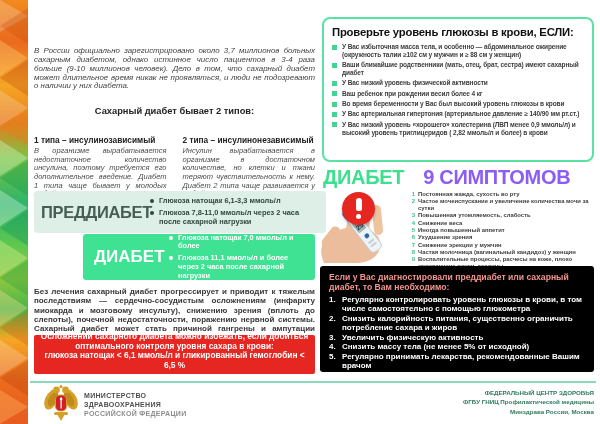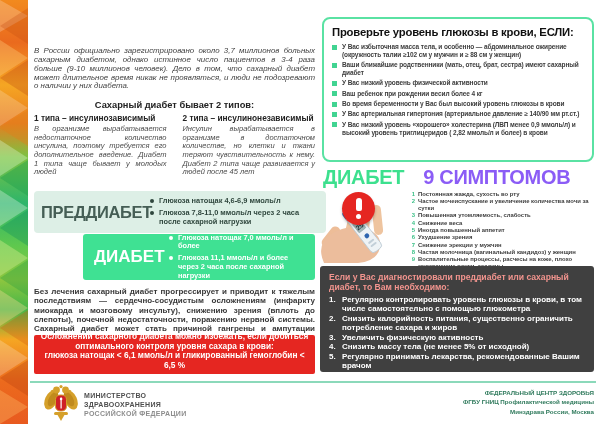--- a/index.html
+++ b/index.html
@@ -11,23 +11,23 @@
 
   
   .strip { position:absolute; left:0; top:0; width:28px; height:424px; }
 
   
   .left-col { position:absolute; left:34px; top:0; width:281px; height:424px; }
   .main-title { position:absolute; top:9px; width:100%; text-align:center;
     font-size:25px; font-weight:800; letter-spacing:-0.5px; color:#3ce08e; }
   .intro { position:absolute; top:47px; width:100%; font-style:italic;
     font-size:7.9px; line-height:1.12; text-align:justify; color:#3f3f3f; }
-  .types-heading { position:absolute; top:100px; width:100%; text-align:center;
+  .types-heading { position:absolute; top:106px; width:100%; text-align:center;
     font-size:9.3px; font-weight:700; color:#222; }
-  .types-row { position:absolute; top:113px; width:100%; display:flex; gap:16px; }
+  .types-row { position:absolute; top:135px; width:100%; display:flex; gap:16px; }
   .type-col { flex:1; }
   .type-title { font-size:8.3px; font-weight:700; color:#222; margin-bottom:2px; }
   .type-body { font-size:7.5px; font-style:italic; line-height:1.15; color:#4a4a4a; text-align:justify; }
 
   .pre-block { position:absolute; top:191px; left:0; width:292px; height:42px;
     background:#ddefe6; border-radius:4px; display:flex; align-items:center; }
   .pre-label { width:116px; padding-left:7px; font-size:16.5px; font-weight:800;
     letter-spacing:-0.3px; color:#455e55; }
   .mini-items { flex:1; padding-right:6px; }
   .mini-item { display:flex; gap:5px; font-size:7.4px; font-weight:700;
@@ -70,21 +70,21 @@
   .warn-pt { width:5px; height:5px; background:#fff; border-radius:50%; margin-top:2.5px; }
 
   .photo { position:absolute; top:203px; left:-6px; width:100px; height:60px; z-index:1; }
 
   .sym-list { position:absolute; top:191px; left:88px; width:182px; }
   .sym-item { display:flex; gap:3px; font-size:5.9px; font-weight:700;
     line-height:1.08; color:#3d3d3d; margin-bottom:1px; }
   .sym-item .n { flex:0 0 7px; text-align:right; color:#3cc188; }
 
   .todo-box { position:absolute; top:266px; left:0; width:274px; height:106px;
-    background:#404040; border-radius:3px; padding:6px 9px; overflow:hidden; }
+    background:#000000; border-radius:3px; padding:6px 9px; overflow:hidden; }
   .todo-head { font-size:8.6px; font-weight:700; color:#f2948e; line-height:1.22; margin-bottom:2px; }
   .todo-item { display:flex; gap:3px; font-size:8px; font-weight:700;
     line-height:1.18; color:#ffffff; }
   .todo-item .tn { flex:0 0 10px; }
 
   
   .divider { position:absolute; top:381px; left:30px; width:566px; height:2px; background:#8bd9ba; }
   .logo { position:absolute; top:384px; left:44px; width:34px; height:38px; }
   .ministry { position:absolute; top:391px; left:84px; font-size:7px; font-weight:700;
     line-height:1.3; color:#4f4f4f; letter-spacing:0.3px; }
@@ -146,21 +146,21 @@
       <div class="type-title">2 типа – инсулинонезависимый</div>
       <div class="type-body">Инсулин вырабатывается в организме в достаточном количестве, но клетки и ткани теряют чувствительность к нему. Диабет 2 типа чаще развивается у людей после 45 лет</div>
     </div>
   </div>
 
   <div class="pre-block">
     <div class="pre-label">ПРЕДДИАБЕТ</div>
     <div class="mini-items">
       <div class="mini-item">
         <span class="dot"></span>
-        <span>Глюкоза натощак 4,6-6,9 ммоль/л</span>
+        <span>Глюкоза натощак 6,1-3,3 ммоль/л</span>
       </div>
       <div class="mini-item">
         <span class="dot"></span>
         <span>Глюкоза 7,8-11,0 ммоль/л через 2 часа после сахарной нагрузки</span>
       </div>
     </div>
   </div>
 
   <div class="dia-block">
     <div class="dia-label">ДИАБЕТ</div>

